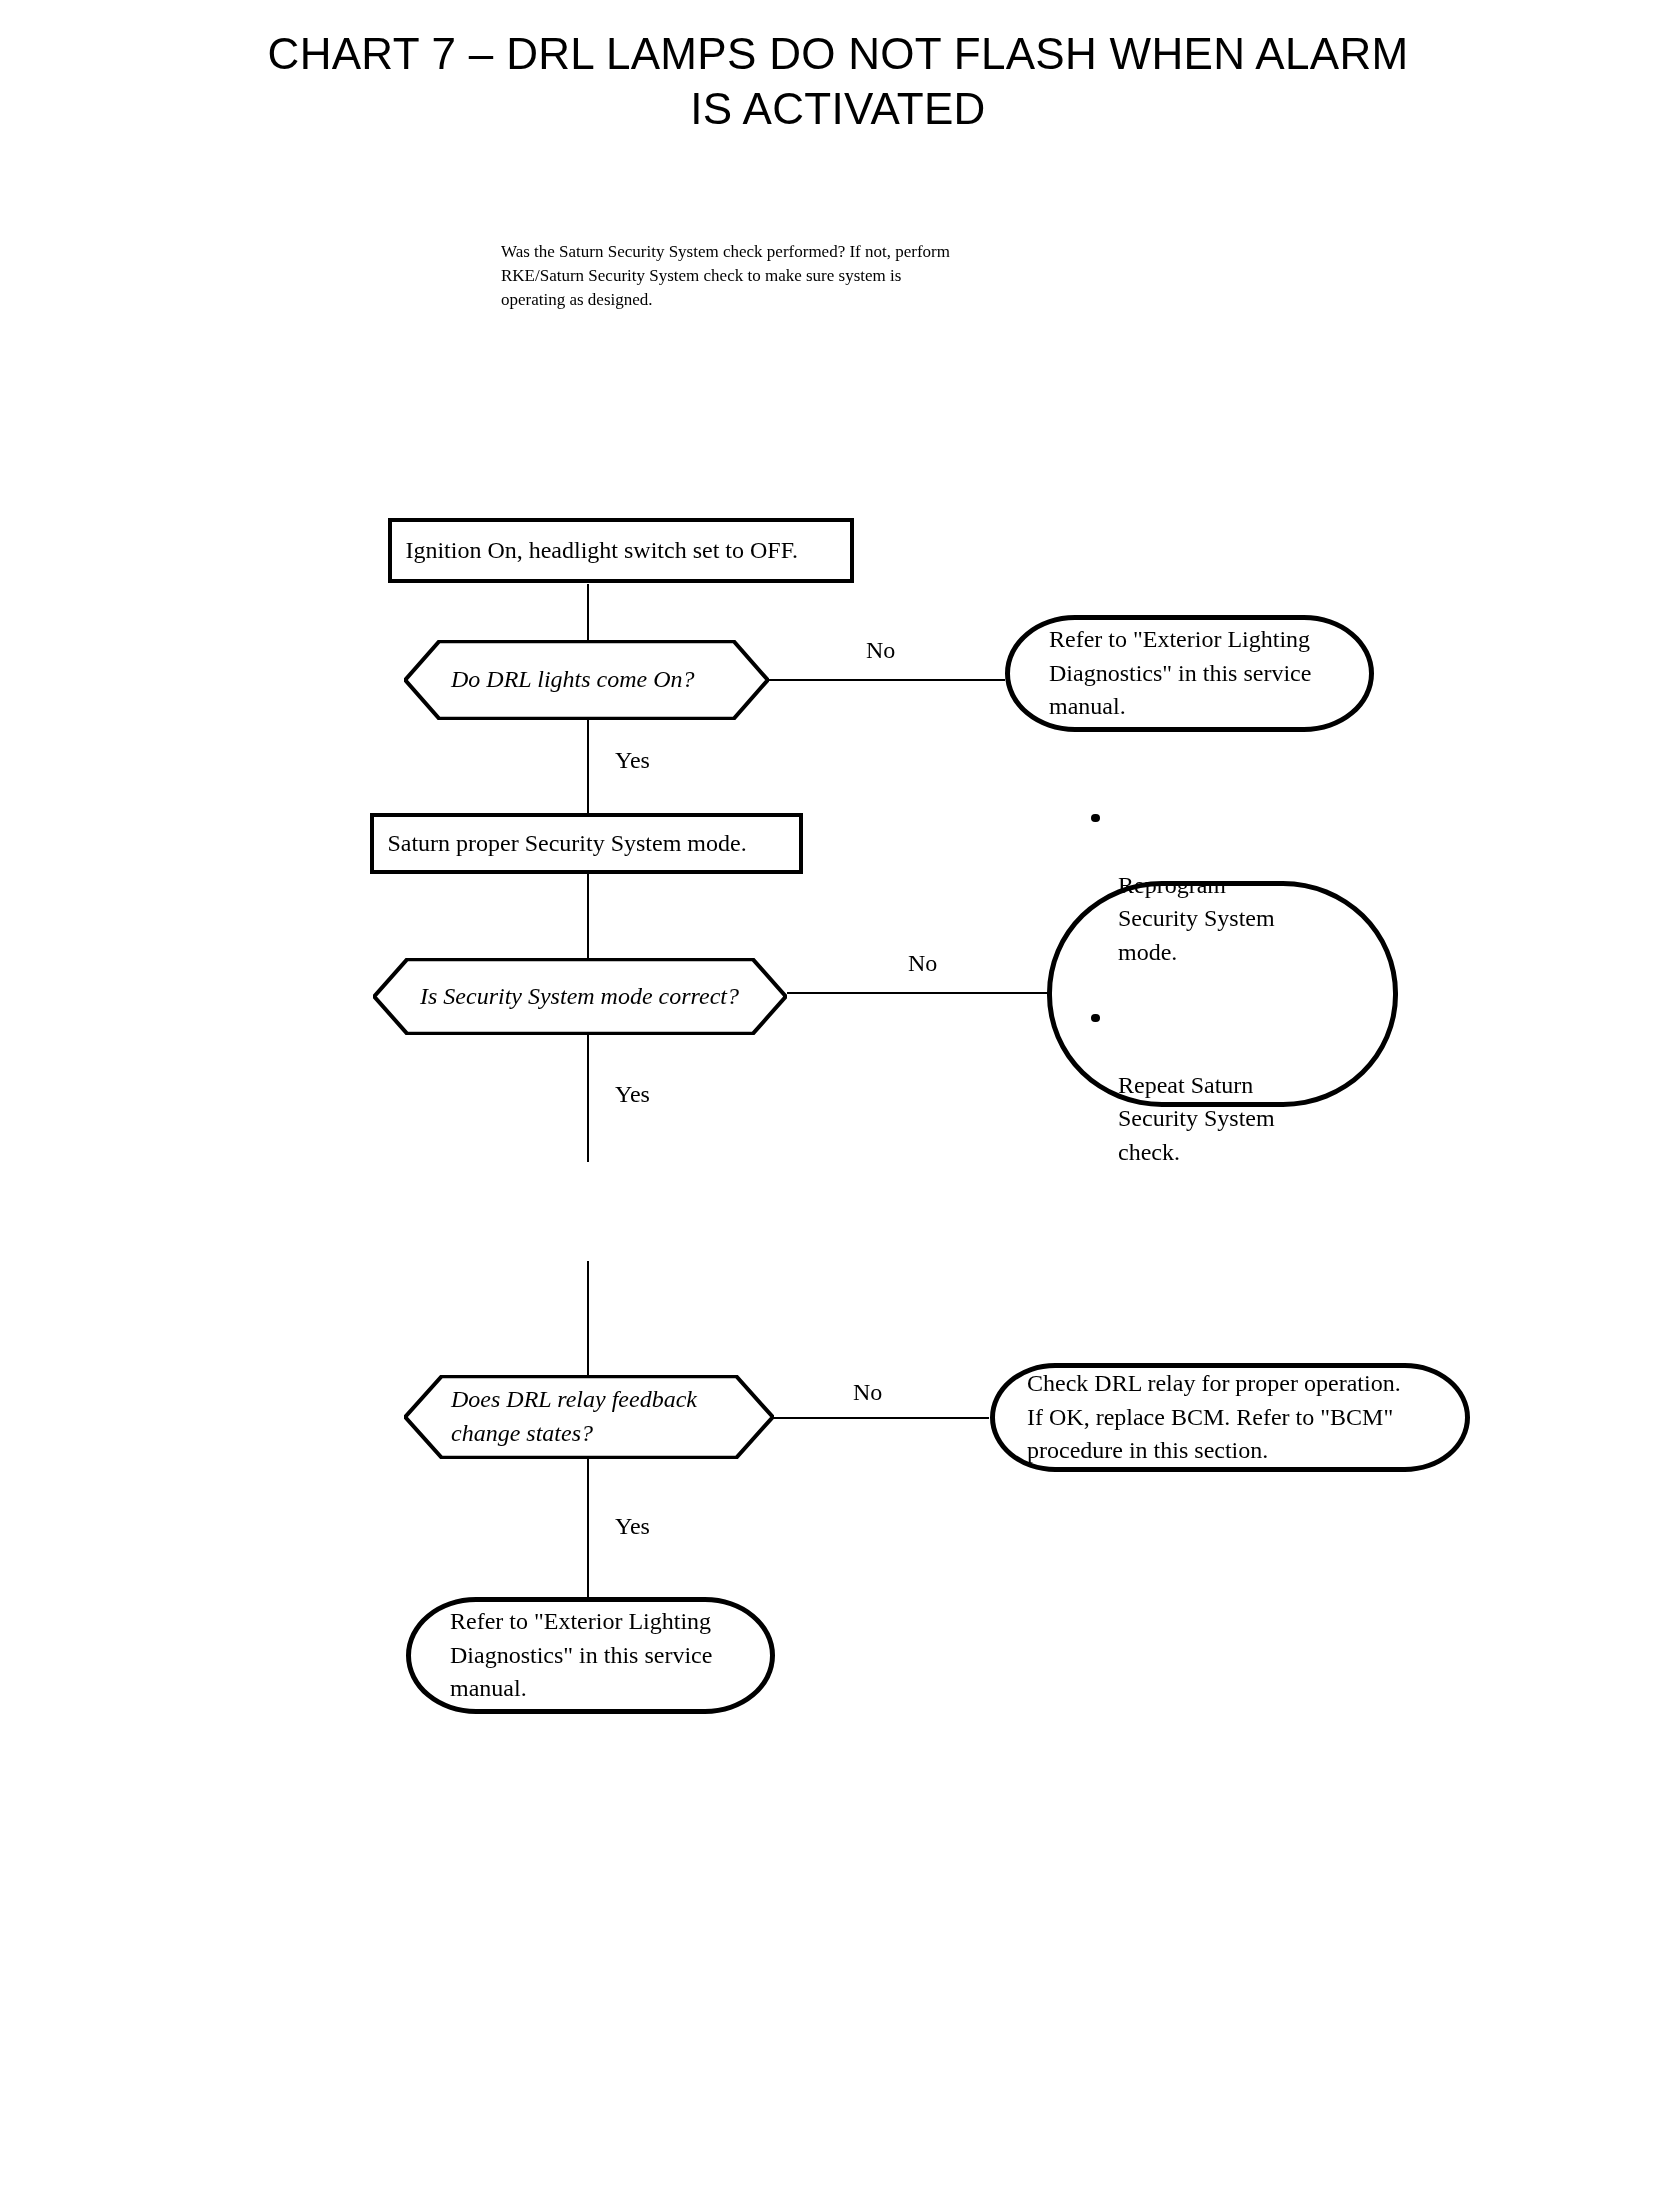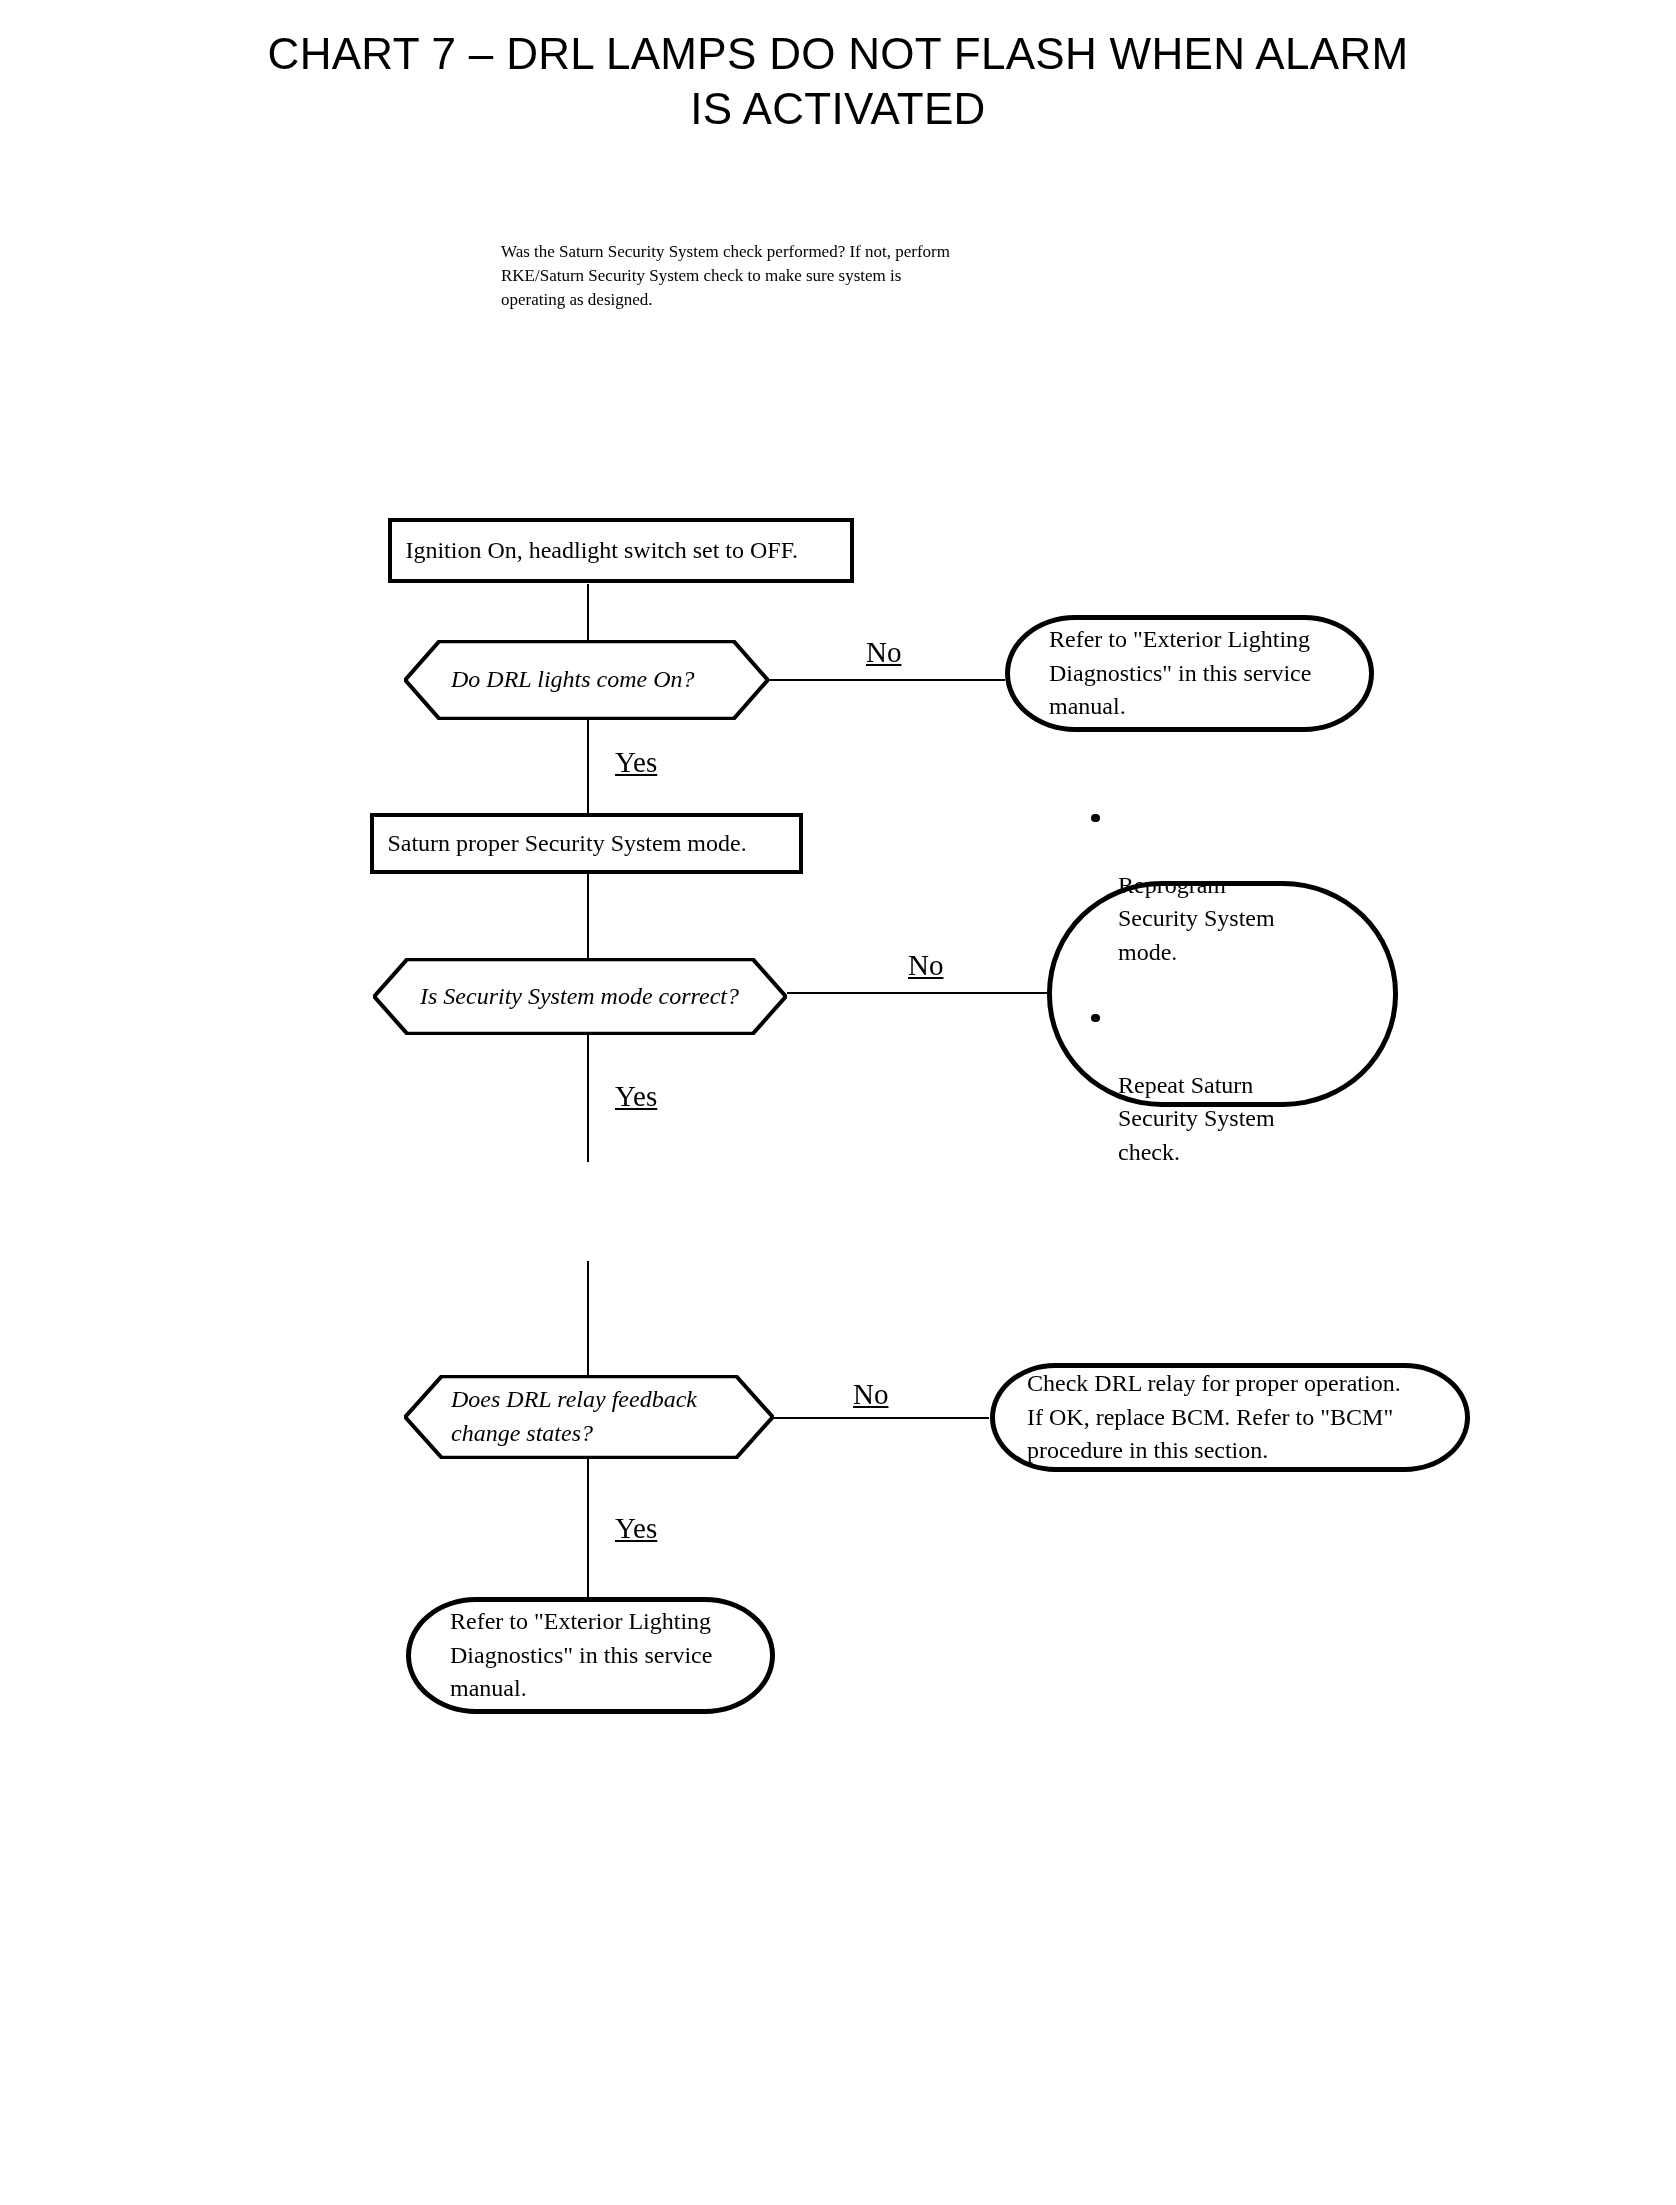--- a/index.html
+++ b/index.html
@@ -139,23 +139,22 @@
   }
   .conn-h {
     position: absolute;
     height: 1.8px;
     background: #000000;
   }
 
   
   .branch-label {
     position: absolute;
-    font-size: 29px;
+    font-size: 24px;
     line-height: 1;
-    text-decoration: underline;
   }
 </style>
 </head>
 <body>
 
 <div id="page">
 
   <div class="chart-title">CHART 7 – DRL LAMPS DO NOT FLASH WHEN ALARM
 IS ACTIVATED</div>
 

